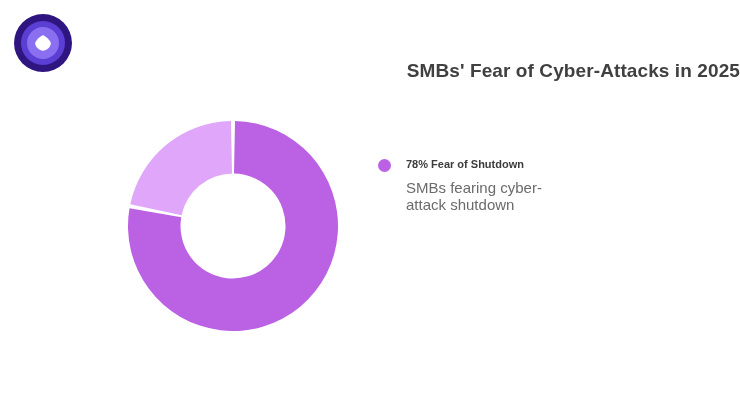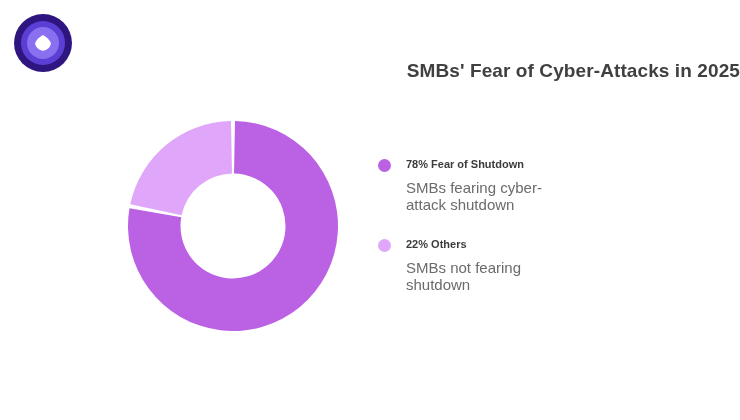--- a/index.html
+++ b/index.html
@@ -139,19 +139,14 @@
 </div>
 
 <div class="legend">
 
   <div class="legend-item">
     <span class="legend-dot" id="dot-0" style="background: rgb(187, 97, 227);"></span>
     <div class="legend-label">78% Fear of Shutdown</div>
     <div class="legend-sub">SMBs fearing cyber-attack shutdown</div>
   </div>
 
-  <div class="legend-item">
-    <span class="legend-dot" id="dot-1" style="background: rgb(223, 166, 250);"></span>
-    <div class="legend-label">22% Others</div>
-    <div class="legend-sub">SMBs not fearing shutdown</div>
-  </div>
 
 </div>
 
 </body></html>

